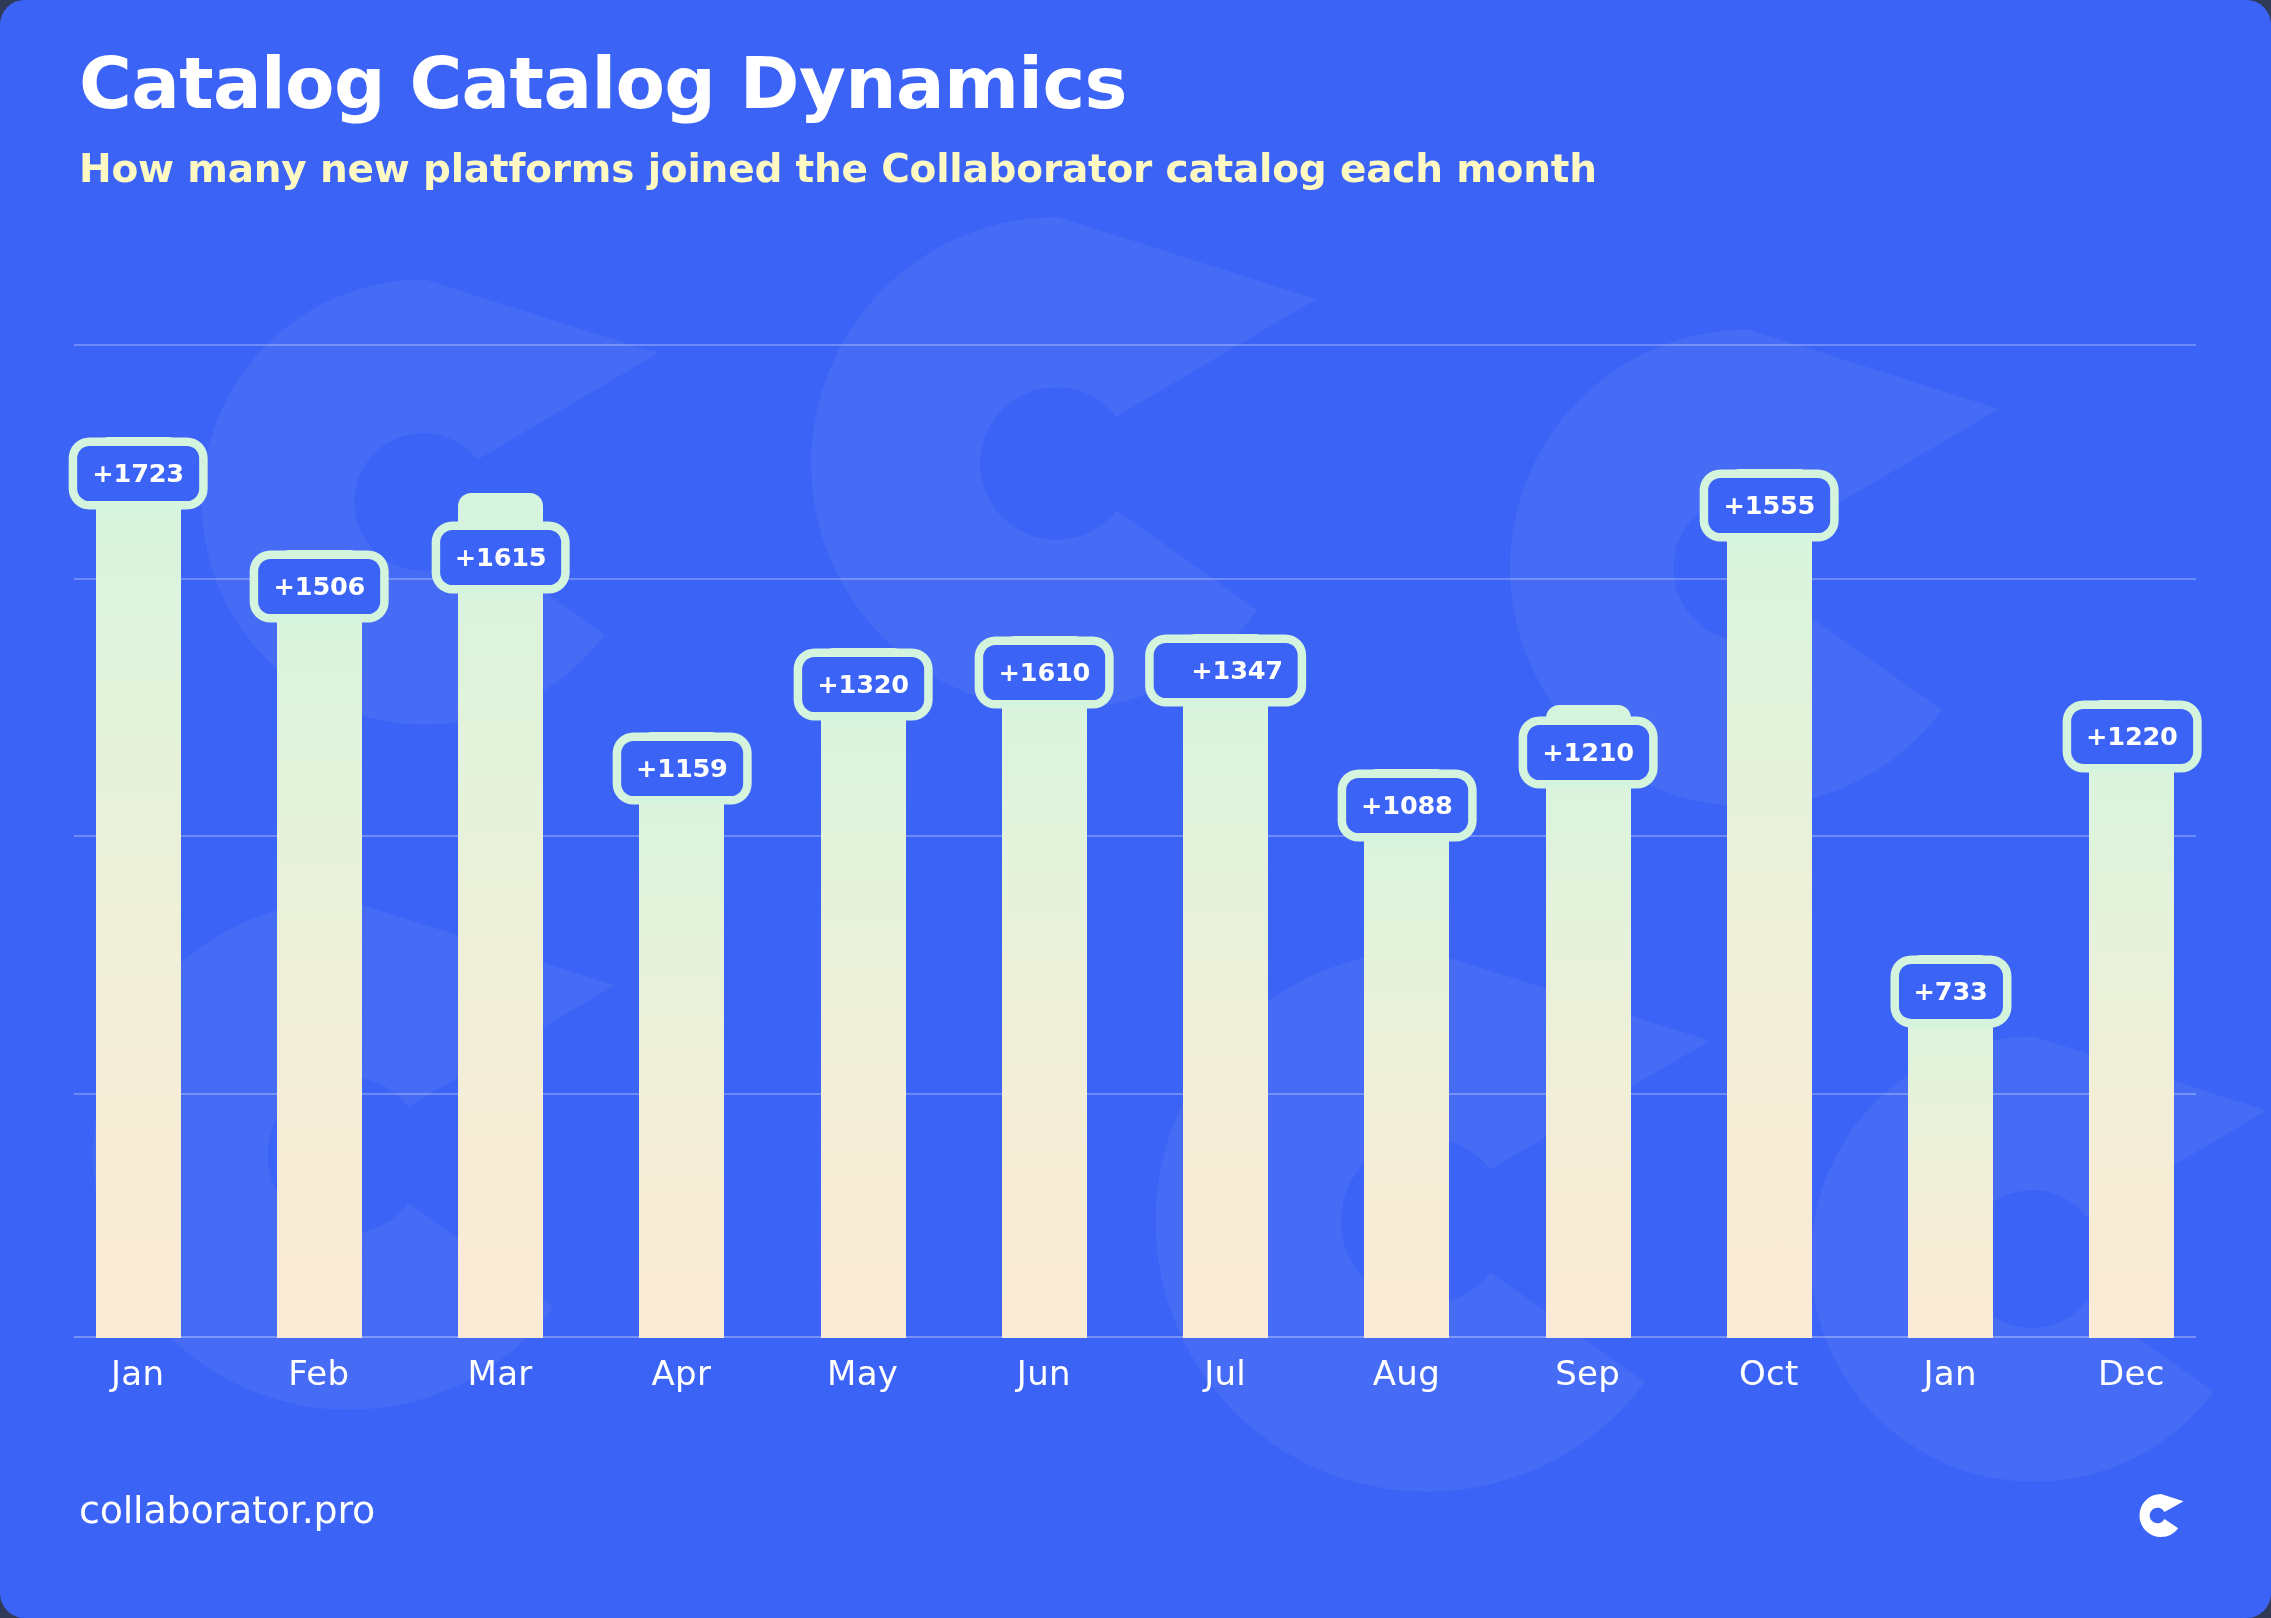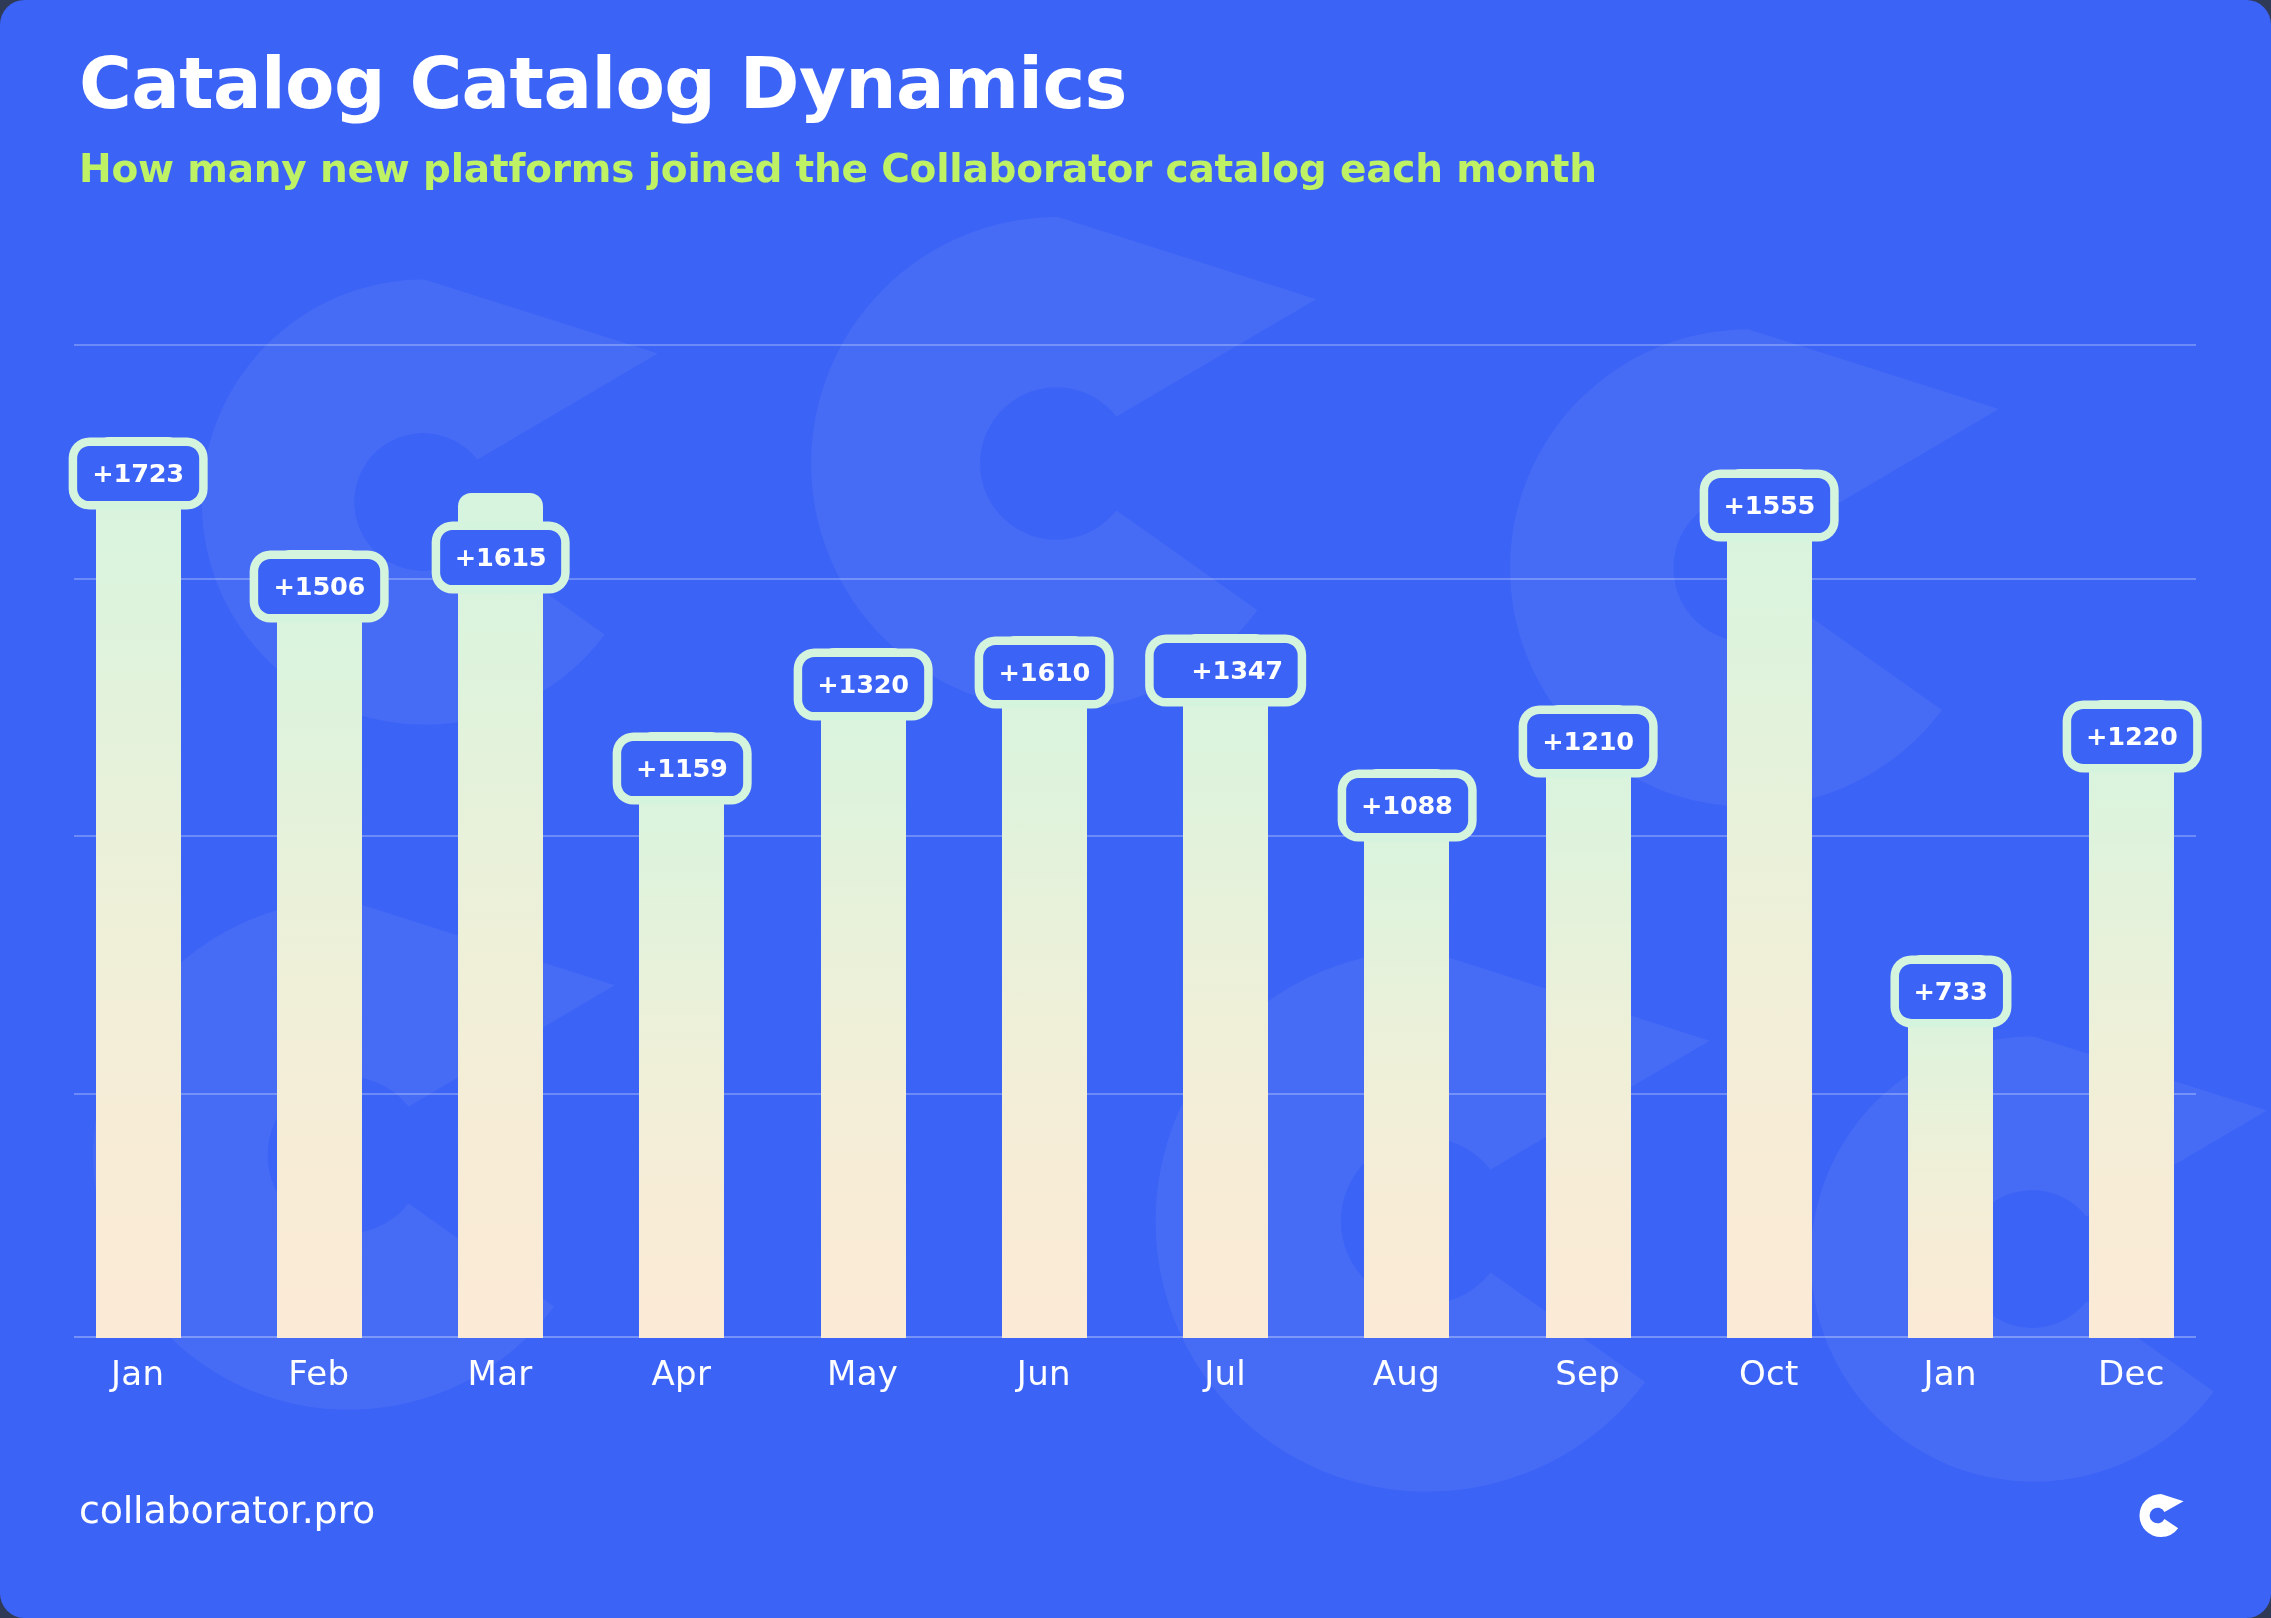--- a/index.html
+++ b/index.html
@@ -26,21 +26,21 @@
   
   #header { position:absolute; left:79px; top:45px; width:2110px; }
   #chart-title {
     font-family:"DejaVu Sans", sans-serif;
     font-size:72px; line-height:1.08; font-weight:700;
     color:#ffffff; letter-spacing:-0.6px;
   }
   #chart-subtitle {
     margin-top:24.6px;
     font-size:39px; line-height:1.15; font-weight:700;
-    color:#bef264; letter-spacing:-0.2px;
+    color:#fef9c3; letter-spacing:-0.2px;
   }
 
   
   #plot {
     position:absolute;
     left:74px; top:344px;
     width:2122px; height:994px;
   }
   .gridline {
     position:absolute; left:0; width:100%;
@@ -197,21 +197,21 @@
             <span class="bar-label" style="box-shadow: rgb(213, 244, 222) 0px 0px 0px 8.5px; padding-left: 38px;">+1347</span>
           </div>
         </div>
       <div class="bar-slot">
           <div class="bar" style="height: 569px;">
             <span class="bar-label" style="box-shadow: rgb(213, 244, 222) 0px 0px 0px 8.5px;">+1088</span>
           </div>
         </div>
       <div class="bar-slot">
           <div class="bar" style="height: 633px;">
-            <span class="bar-label" style="box-shadow: rgb(213, 244, 222) 0px 0px 0px 8.5px;">+1210</span>
+            <span class="bar-label" style="box-shadow: rgb(213, 244, 222) 0px 0px 0px 8.5px; margin-top: 11px;">+1210</span>
           </div>
         </div>
       <div class="bar-slot">
           <div class="bar" style="height: 869px;">
             <span class="bar-label" style="box-shadow: rgb(213, 244, 222) 0px 0px 0px 8.5px;">+1555</span>
           </div>
         </div>
       <div class="bar-slot">
           <div class="bar" style="height: 383px;">
             <span class="bar-label" style="box-shadow: rgb(213, 244, 222) 0px 0px 0px 8.5px;">+733</span>

